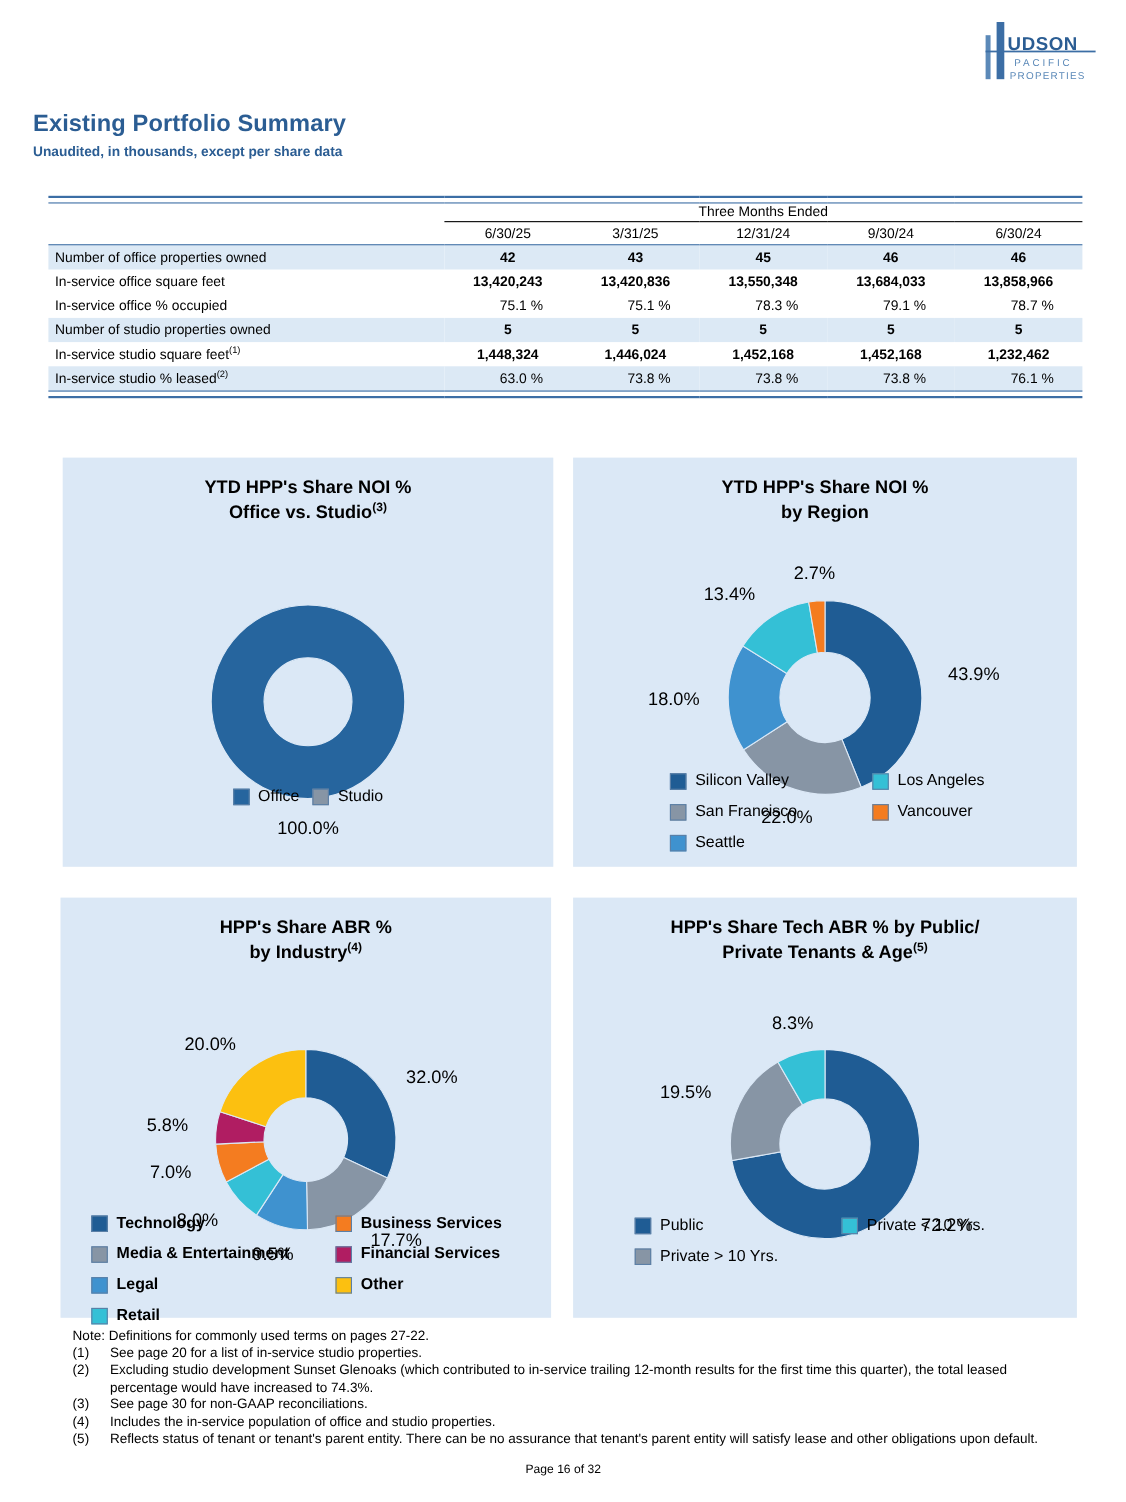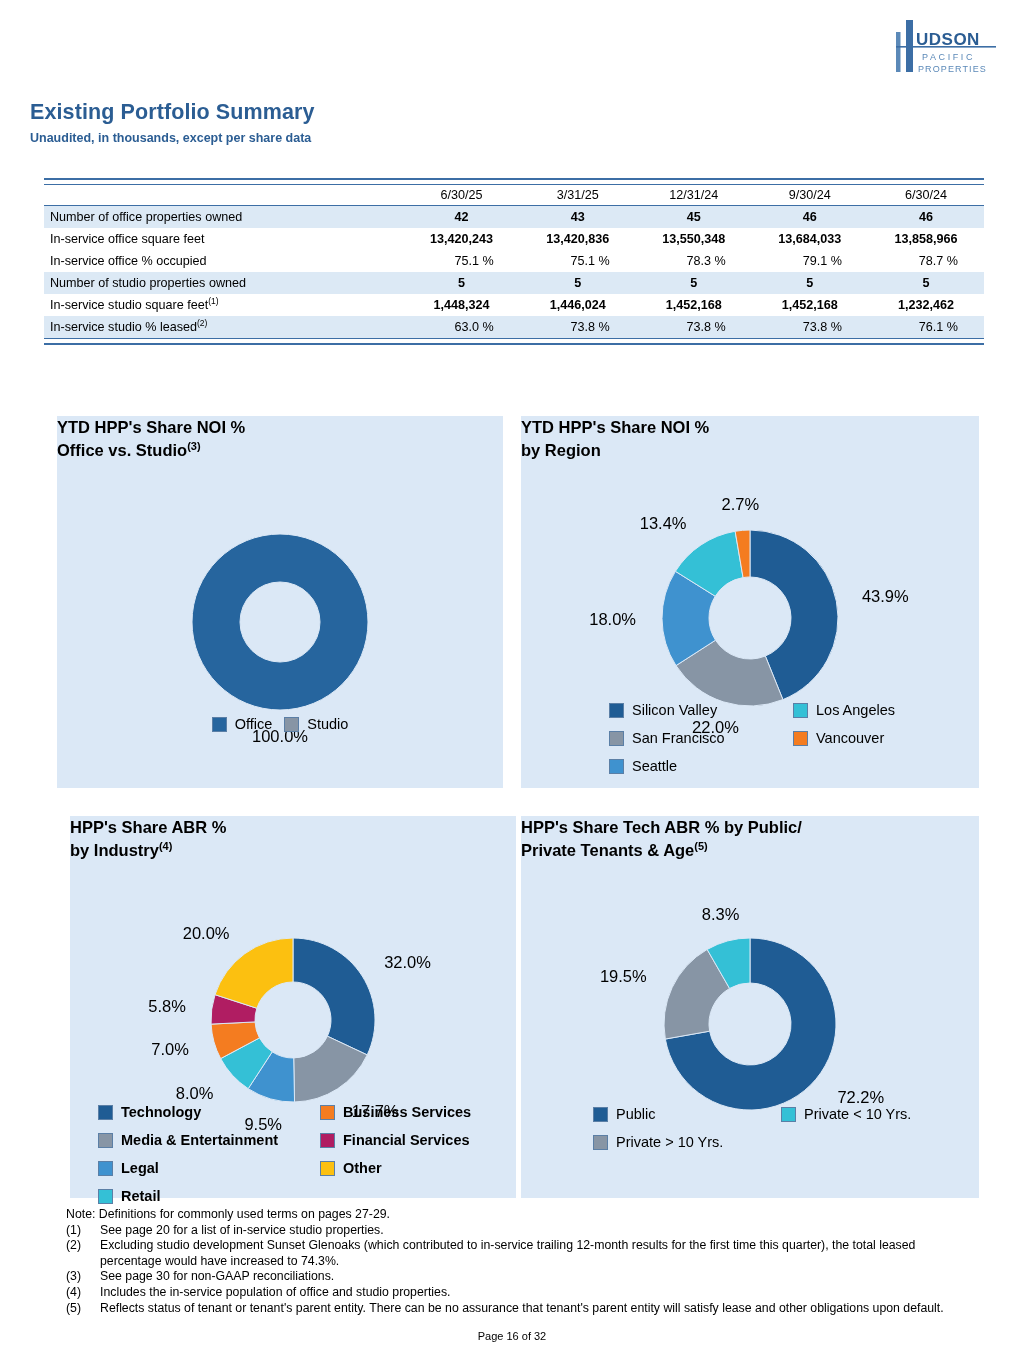--- a/index.html
+++ b/index.html
@@ -100,28 +100,29 @@
   }
 
   
   .panel {
     position: absolute;
     background: #dbe8f6;
     box-sizing: border-box;
   }
   #panel-noi-split   { left: 57px;  top: 416px;  width: 446px; height: 372px; }
   #panel-noi-region  { left: 521px; top: 416px;  width: 458px; height: 372px; }
-  #panel-abr-industry{ left: 70px;  top: 816px;  width: 446px; height: 382px; }
+  #panel-abr-industry{ left: 55px;  top: 816px;  width: 446px; height: 382px; }
   #panel-tech-abr    { left: 521px; top: 816px;  width: 458px; height: 382px; }
 
   .chart-title {
-    text-align: left;
+    text-align: center;
     font-weight: bold;
     font-size: 16.5px;
     line-height: 23px;
+    margin-top: 16px;
     color: #000;
   }
   .chart-title sup { font-size: 11px; }
 
   .donut-area { position: relative; width: 100%; }
 
   .legend {
     position: absolute;
     left: 0;
     width: 100%;
@@ -185,20 +186,24 @@
 </div>
 
 <div class="page-title">Existing Portfolio Summary</div>
 <div class="page-subtitle">Unaudited, in thousands, except per share data</div>
 
 <div class="table-wrap">
   <table class="summary">
     <tbody id="table-body">
         <tr>
           <td class="rule-top" colspan="6"></td>
+        </tr>
+        <tr>
+          <td></td>
+          <td class="grp-head grp-underline" colspan="5">Three Months Ended</td>
         </tr>
         <tr class="date-head-row">
           <td></td>
           <td class="date-head">6/30/25</td>
           <td class="date-head">3/31/25</td>
           <td class="date-head">12/31/24</td>
           <td class="date-head">9/30/24</td>
           <td class="date-head">6/30/24</td>
         </tr>
         <tr class="drow shade">
@@ -376,40 +381,40 @@
     <div class="donut-area" style="height: 360px;">
       <svg width="458" height="360" viewBox="0 0 458 360" style="position: absolute; left: 0px; top: 16px;">
         <path d="M 229 60 A 86 86 0 1 1 144.32746723048834 161.05198307187376 L 188.63286228430258 153.17594541798633 A 41 41 0 1 0 229 105 Z" fill="#1f5c94" stroke="#dbe8f6" stroke-width="1"></path>
         <text x="316.3802027762659" y="225.21680246213063" font-family="&quot;Liberation Sans&quot;, sans-serif" font-size="16.5" fill="#000" text-anchor="start">72.2%</text>
         <path d="M 144.32746723048834 161.05198307187376 A 86 86 0 0 1 186.1560809408038 71.43191969985384 L 208.57441068108088 110.4501012522559 A 41 41 0 0 0 188.63286228430258 153.17594541798633 Z" fill="#8795a5" stroke="#dbe8f6" stroke-width="1"></path>
         <text x="125.69773603477299" y="103.78545593227535" font-family="&quot;Liberation Sans&quot;, sans-serif" font-size="16.5" fill="#000" text-anchor="end">19.5%</text>
         <path d="M 186.1560809408038 71.43191969985384 A 86 86 0 0 1 228.99999999999997 60 L 229 105 A 41 41 0 0 0 208.57441068108088 110.4501012522559 Z" fill="#34c0d6" stroke="#dbe8f6" stroke-width="1"></path>
         <text x="199.6099577435972" y="41.85361823388452" font-family="&quot;Liberation Sans&quot;, sans-serif" font-size="16.5" fill="#000" text-anchor="middle">8.3%</text>
       </svg>
     </div>
-    <div class="legend" style="top: 290px; padding-left: 72px;">
+    <div class="legend" style="top: 290px; padding-left: 56px;">
       <div class="legend-grid" style="grid-template-columns: 176px auto;">
         <div class="legend-item">
           <span class="swatch" style="background: rgb(31, 92, 148);"></span>
           <span>Public</span>
         </div>
         <div class="legend-item">
           <span class="swatch" style="background: rgb(52, 192, 214);"></span>
           <span>Private &lt; 10 Yrs.</span>
         </div>
         <div class="legend-item">
           <span class="swatch" style="background: rgb(135, 149, 165);"></span>
           <span>Private  &gt; 10 Yrs.</span>
         </div>
       </div>
     </div>
   </div>
 
 <div class="notes">
-  <span class="note-line">Note: Definitions for commonly used terms on pages 27-29.</span>
+  <span class="note-line">Note: Definitions for commonly used terms on pages 27-22.</span>
   <div id="note-items">
       <div class="note-row">
         <span class="note-num">(1)</span>
         <span class="note-txt">See page 20 for a list of in-service studio properties.</span>
       </div>
       <div class="note-row">
         <span class="note-num">(2)</span>
         <span class="note-txt">Excluding studio development Sunset Glenoaks (which contributed to in-service trailing 12-month results for the first time this quarter), the total leased percentage would have increased to 74.3%.</span>
       </div>
       <div class="note-row">

